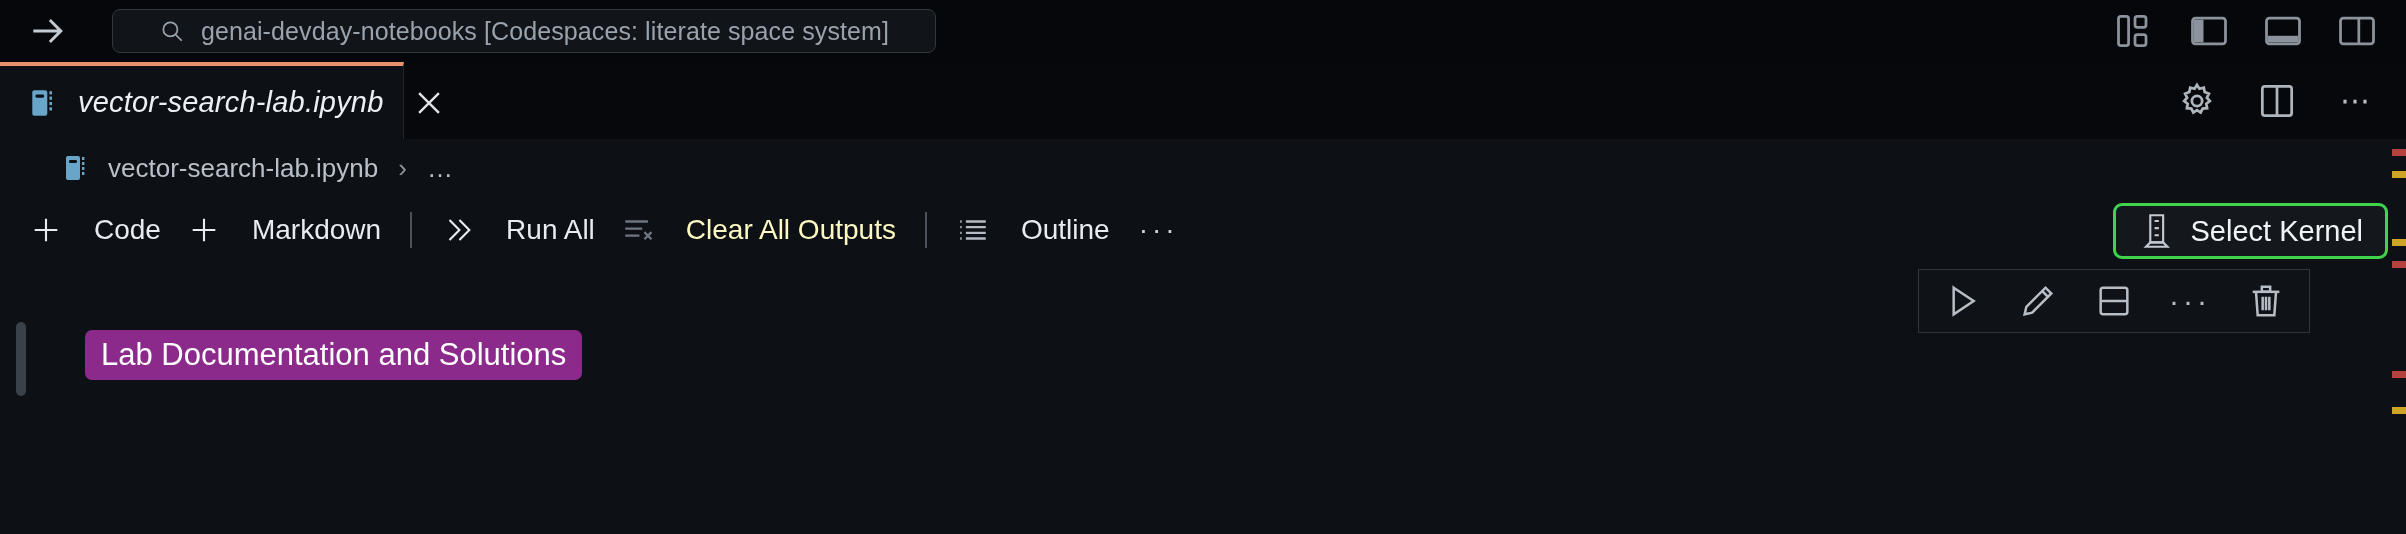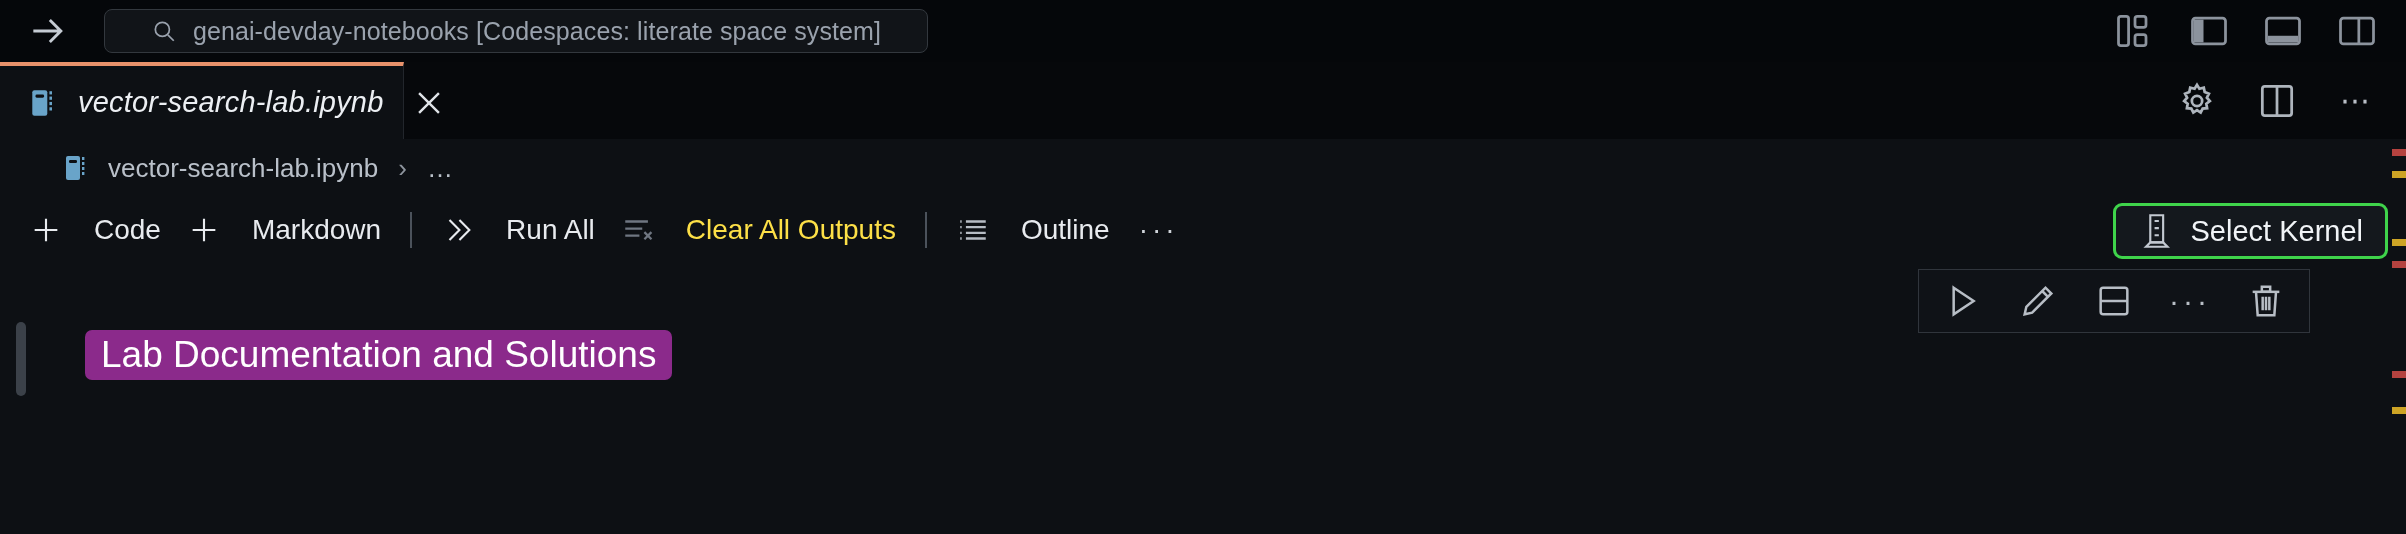--- a/index.html
+++ b/index.html
@@ -16,21 +16,21 @@
     width: 2406px; height: 62px;
     background: #05070a;
     display: flex; align-items: center;
   }
   .nav-arrows {
     width: 96px; height: 62px;
     display: flex; align-items: center; justify-content: center;
   }
   .arrow-fwd { width: 44px; height: 44px; display:block; }
   .search-wrap {
-    position: absolute; left: 104px; top: 9px;
+    position: absolute; left: 112px; top: 9px;
     width: 824px; height: 44px;
     background: #111418;
     border: 1px solid #33383e;
     border-radius: 8px;
     display: flex; align-items: center;
     justify-content: center;
     gap: 14px;
   }
   .search-inner { display:flex; align-items:center; gap: 16px; }
   .search-icon { width: 26px; height: 26px; display:block; flex:none; }
@@ -95,21 +95,21 @@
     position: absolute; top: 58px; left: 0;
     width: 100%; height: 66px;
     display: flex; align-items: center;
     padding-left: 16px;
   }
   .tb-item {
     display: flex; align-items: center; gap: 31px;
     height: 66px; padding: 0 13px;
     color: #e8ebef; font-size: 28px; white-space: nowrap;
   }
-  .tb-item.dim { color: #fde047; }
+  .tb-item.dim { color: #fef9c3; }
   .tb-item svg { display:block; flex:none; }
   .tb-divider {
     width: 2px; height: 36px; background: #4b525b;
     margin: 0 16px;
   }
   .tb-more { color: #cfd4da; font-size: 28px; letter-spacing: 4px; padding: 0 16px; }
 
   .kernel-btn {
     position: absolute; right: 18px; top: 6px;
     height: 56px;
@@ -142,21 +142,21 @@
     background: #3b4149; border-radius: 5px;
   }
   .md-badge {
     position: absolute; left: 85px; top: 191px;
     height: 50px;
     background: #8b2a8b;
     border-radius: 7px;
     display: flex; align-items: center;
     padding: 0 16px;
   }
-  .md-badge .mt { color: #ffffff; font-size: 37px; white-space: nowrap; }
+  .md-badge .mt { color: #ffffff; font-size: 31px; white-space: nowrap; }
 
   
   .ruler {
     position: absolute; right: 0; top: 139px;
     width: 14px; height: 395px;
   }
   .ruler-mark { position: absolute; right: 0; width: 14px; height: 7px; }
 </style>
 </head>
 <body>

